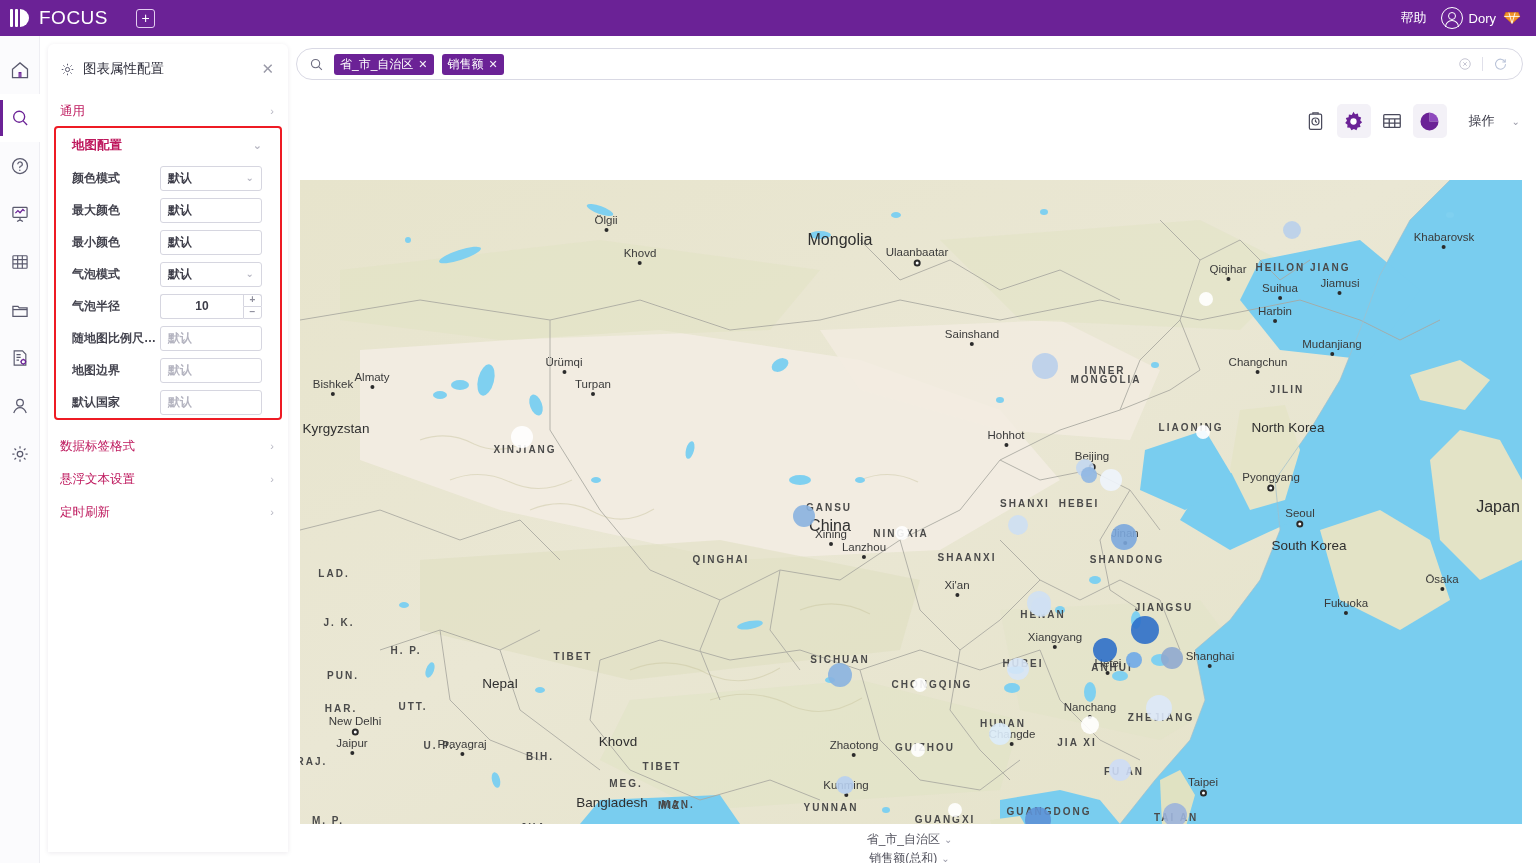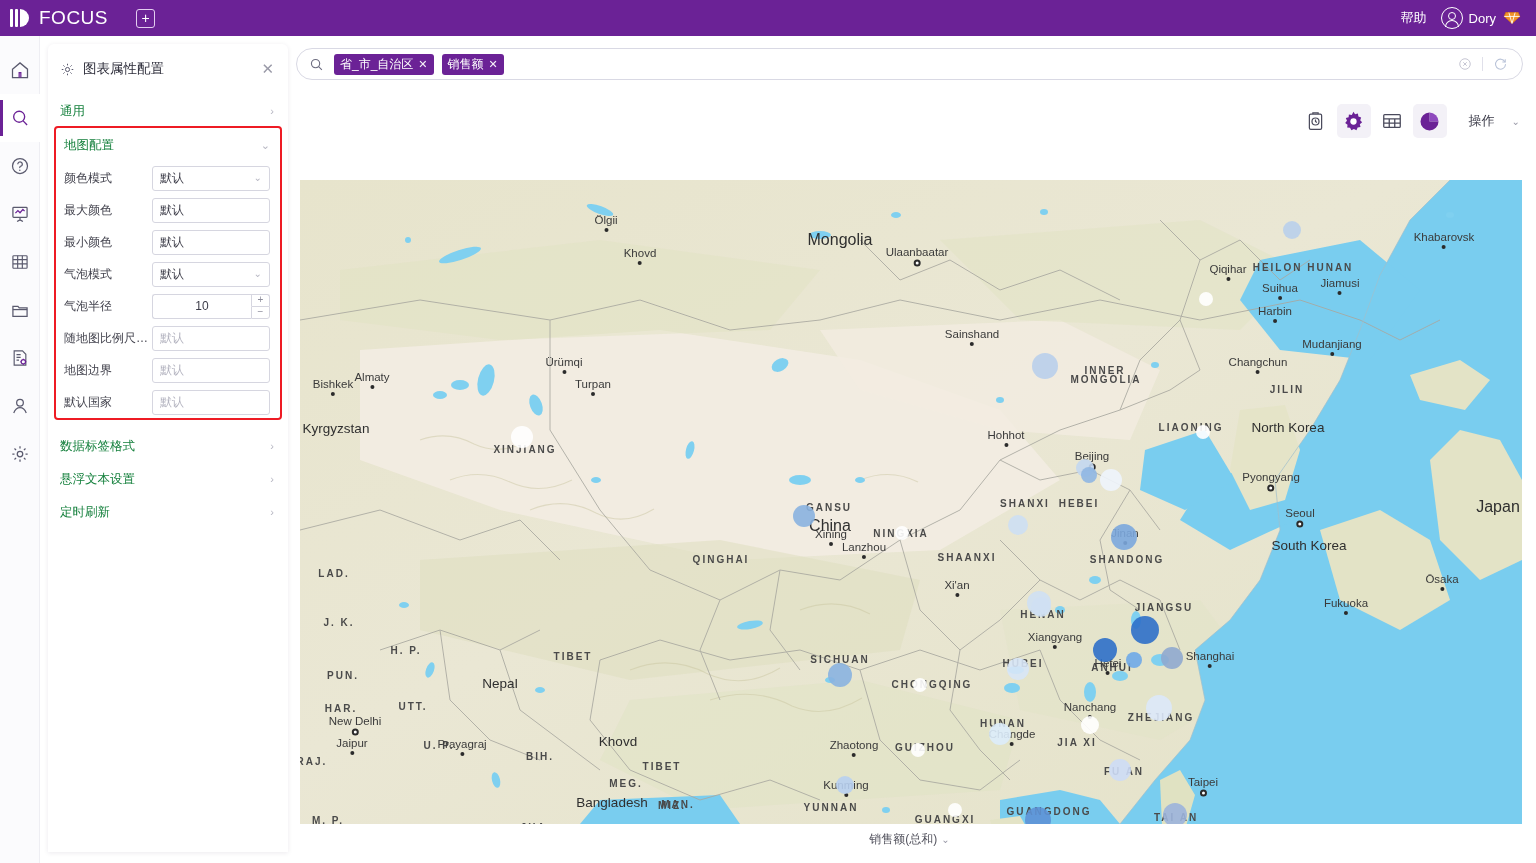--- a/index.html
+++ b/index.html
@@ -61,24 +61,24 @@
     background: #fff; border-radius: 6px 6px 0 0;
     box-shadow: 0 1px 5px rgba(40,20,70,.09);
     font-size: 12.5px; color: #3a3a48;
   }
   .panel-head { display: flex; align-items: center; height: 50px; padding: 0 14px 0 12px; font-family: Liberation Serif, serif; }
   .panel-head .gear { margin-right: 8px; flex: none; }
   .panel-title { font-size: 13.5px; color: #2d2d3a; }
   .panel-close { margin-left: auto; color: #9a9aa8; font-size: 15px; line-height: 1; cursor: pointer; }
 
   .sec-row { display: flex; align-items: center; height: 34px; padding: 0 14px 0 12px; cursor: pointer; }
-  .sec-row .sec-label { font-size: 12.5px; color: #15803d; }
+  .sec-row .sec-label { font-size: 12.5px; color: #be185d; }
   .sec-row .chev { margin-left: auto; color: #b6b6c2; font-size: 11px; line-height: 1; }
 
-  .map-group { position: relative; margin: 0 8px; padding: 0 4px; }
+  .map-group { position: relative; margin: 0 8px; padding: 0 12px; font-weight: bold; }
   .map-group.highlight { outline: 2px solid #ee1b24; border-radius: 2px; }
   .map-group .sec-row { padding-left: 4px; padding-right: 6px; }
 
   .field { display: flex; align-items: center; height: 32px; margin: 0 0 0 4px; padding-right: 6px; }
   .field-label { width: 88px; flex: none; font-size: 12px; color: #44444f;
     white-space: nowrap; overflow: hidden; text-overflow: ellipsis; }
   .control {
     flex: 1; height: 25px; border: 1px solid #d6d6e0; border-radius: 3px;
     background: #fff; display: flex; align-items: center; padding: 0 7px;
     font-size: 12px; color: #3c3c48; position: relative;
@@ -557,21 +557,21 @@
       <div class="region" style="left:824px;top:591px">FU AN</div>
       <div class="region" style="left:540px;top:479px">SICHUAN</div>
       <div class="region" style="left:632px;top:504px">CHONGQING</div>
       <div class="region" style="left:625px;top:567px">GUIZHOU</div>
       <div class="region" style="left:531px;top:627px">YUNNAN</div>
       <div class="region" style="left:749px;top:631px">GUANGDONG</div>
       <div class="region" style="left:645px;top:639px">GUANGXI</div>
       <div class="region" style="left:876px;top:637px">TAI AN</div>
       <div class="region" style="left:805px;top:190px">INNER</div>
       <div class="region" style="left:806px;top:199px">MONGOLIA</div>
-      <div class="region" style="left:1003px;top:87px">HEILON HUNAN</div>
+      <div class="region" style="left:1003px;top:87px">HEILON JIANG</div>
       <div class="region" style="left:987px;top:209px">JILIN</div>
       <div class="region" style="left:891px;top:247px">LIAONING</div>
       <div class="region" style="left:34px;top:393px">LAD.</div>
       <div class="region" style="left:39px;top:442px">J. K.</div>
       <div class="region" style="left:106px;top:470px">H. P.</div>
       <div class="region" style="left:43px;top:495px">PUN.</div>
       <div class="region" style="left:41px;top:528px">HAR.</div>
       <div class="region" style="left:113px;top:526px">UTT.</div>
       <div class="region" style="left:139px;top:565px">U. P.</div>
       <div class="region" style="left:12px;top:581px">RAJ.</div>
@@ -652,17 +652,20 @@
           <div class="bubble" title="GUANGXI" style="left: 655px; top: 630px; width: 14px; height: 14px; background: rgb(255, 255, 255); opacity: 0.9;"></div>
           <div class="bubble" title="TAIWAN" style="left: 875px; top: 635px; width: 24px; height: 24px; background: rgb(156, 180, 220); opacity: 0.9;"></div>
           <div class="bubble" title="HEILONGJIANG" style="left: 992px; top: 50px; width: 18px; height: 18px; background: rgb(185, 207, 235); opacity: 0.9;"></div>
           <div class="bubble" title="JILIN" style="left: 906px; top: 119px; width: 14px; height: 14px; background: rgb(255, 255, 255); opacity: 0.9;"></div>
           <div class="bubble" title="LIAONING" style="left: 903px; top: 252px; width: 14px; height: 14px; background: rgb(255, 255, 255); opacity: 0.9;"></div>
         </div>
     </div>
 
     <div class="map-legend">
       <div class="lg">
+        <span>省_市_自治区</span><span class="lchev">⌄</span>
+      </div>
+      <div class="lg">
         <span>销售额(总和)</span><span class="lchev">⌄</span>
       </div>
     </div>
   </div>
 </div>
 
 </body></html>

